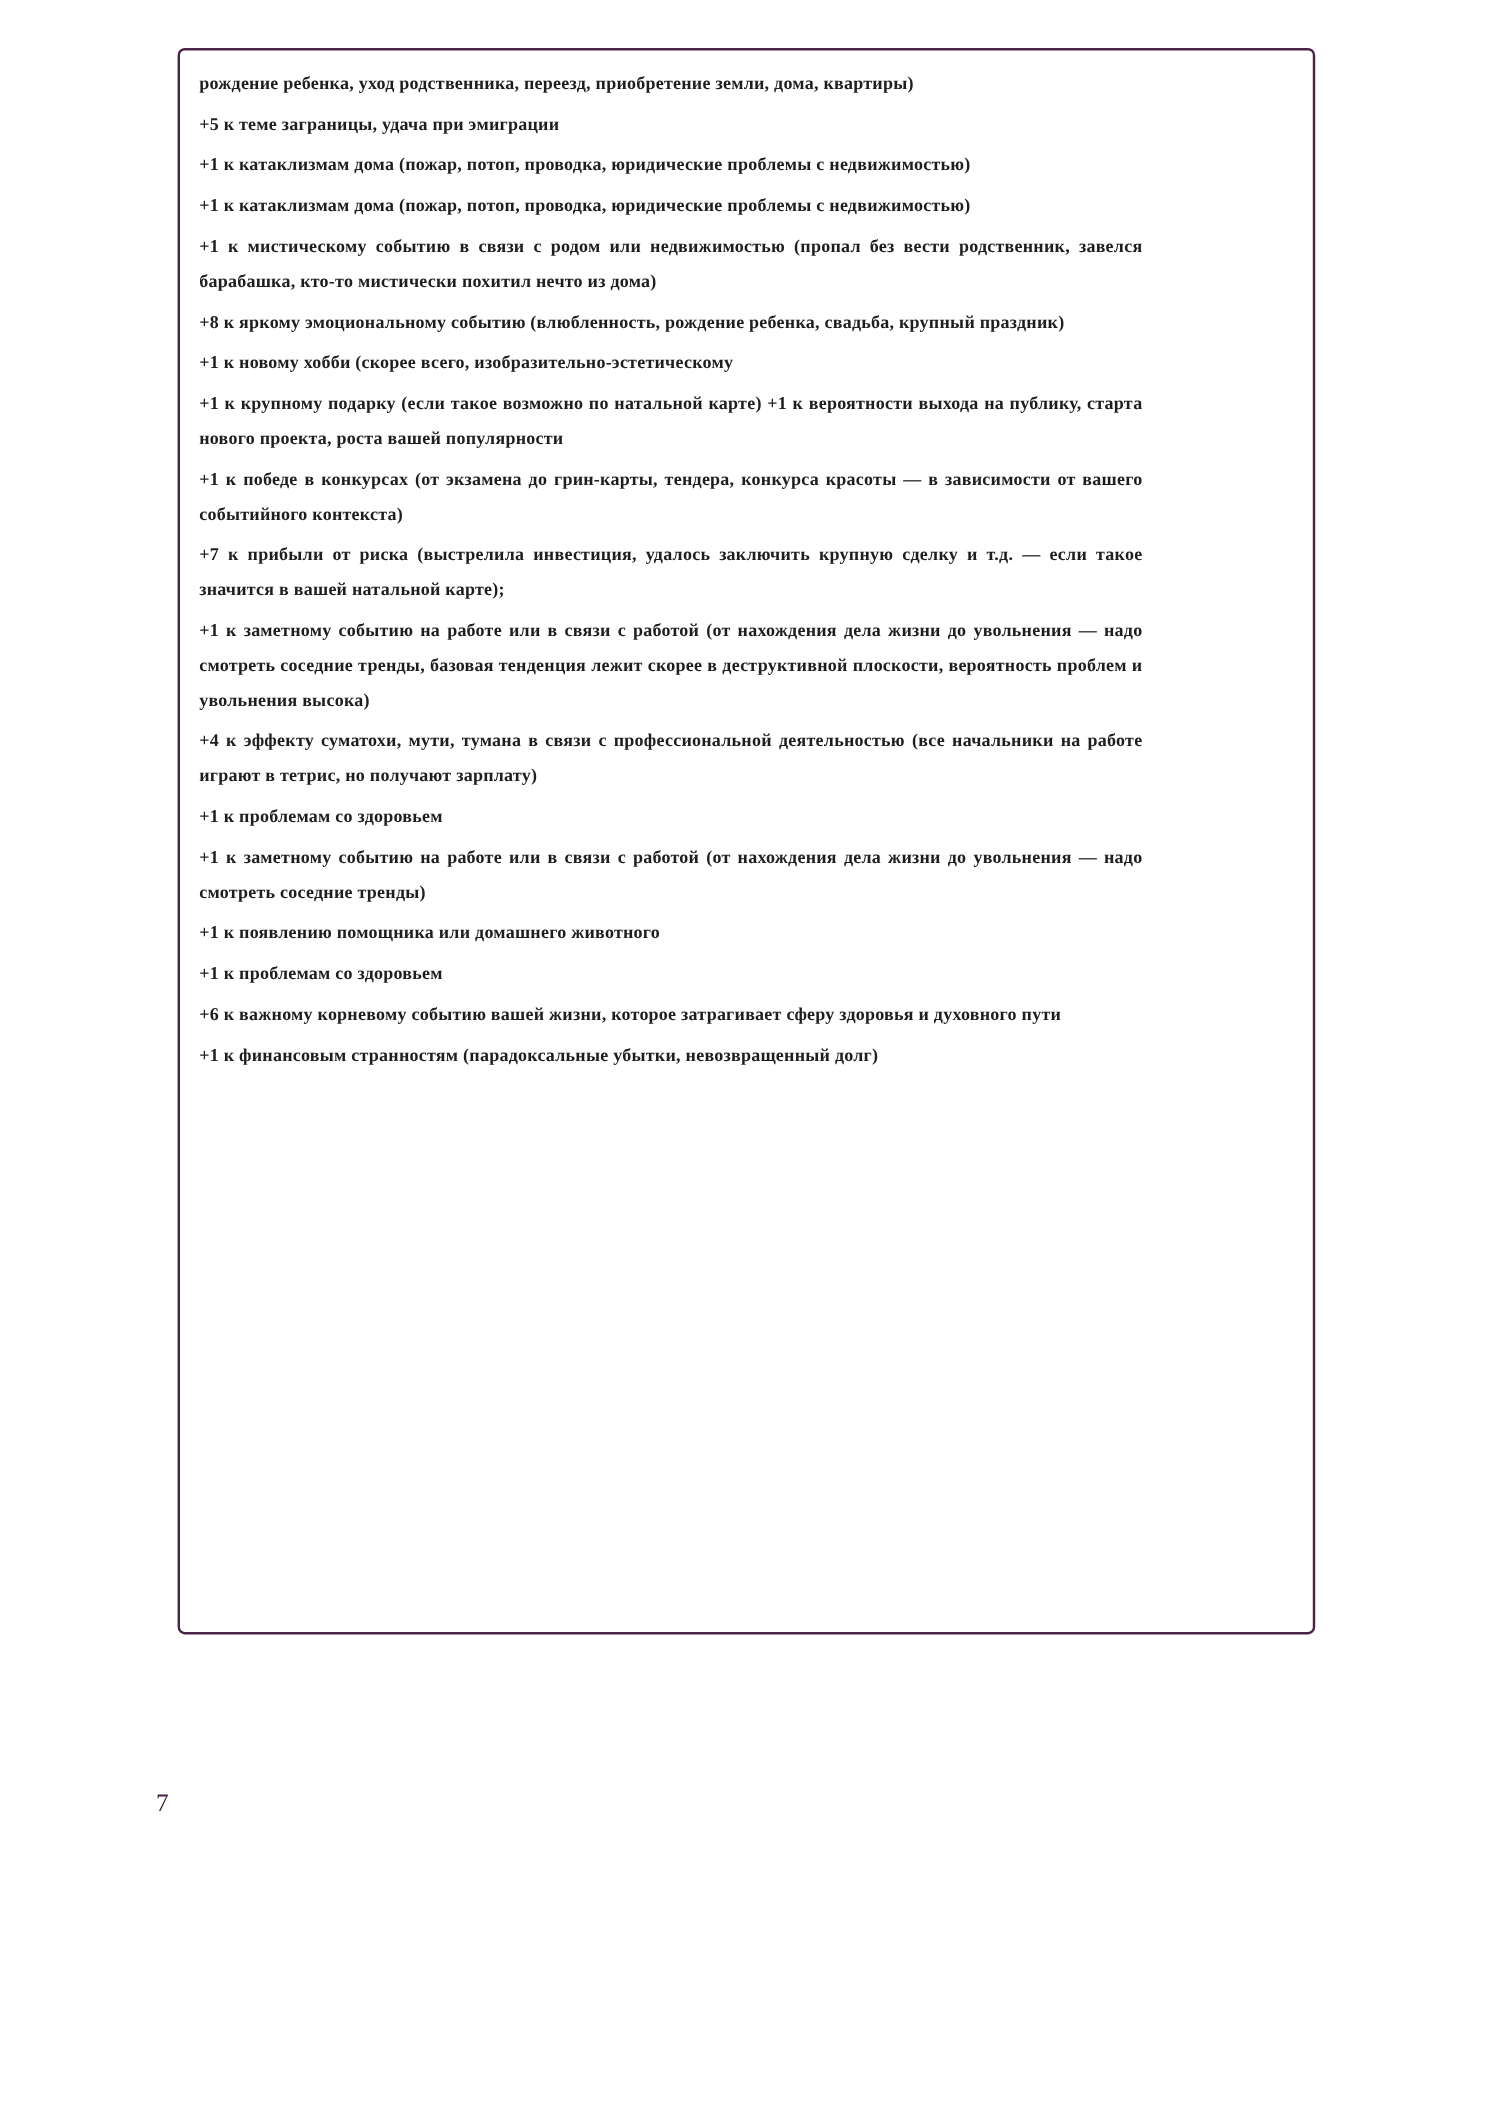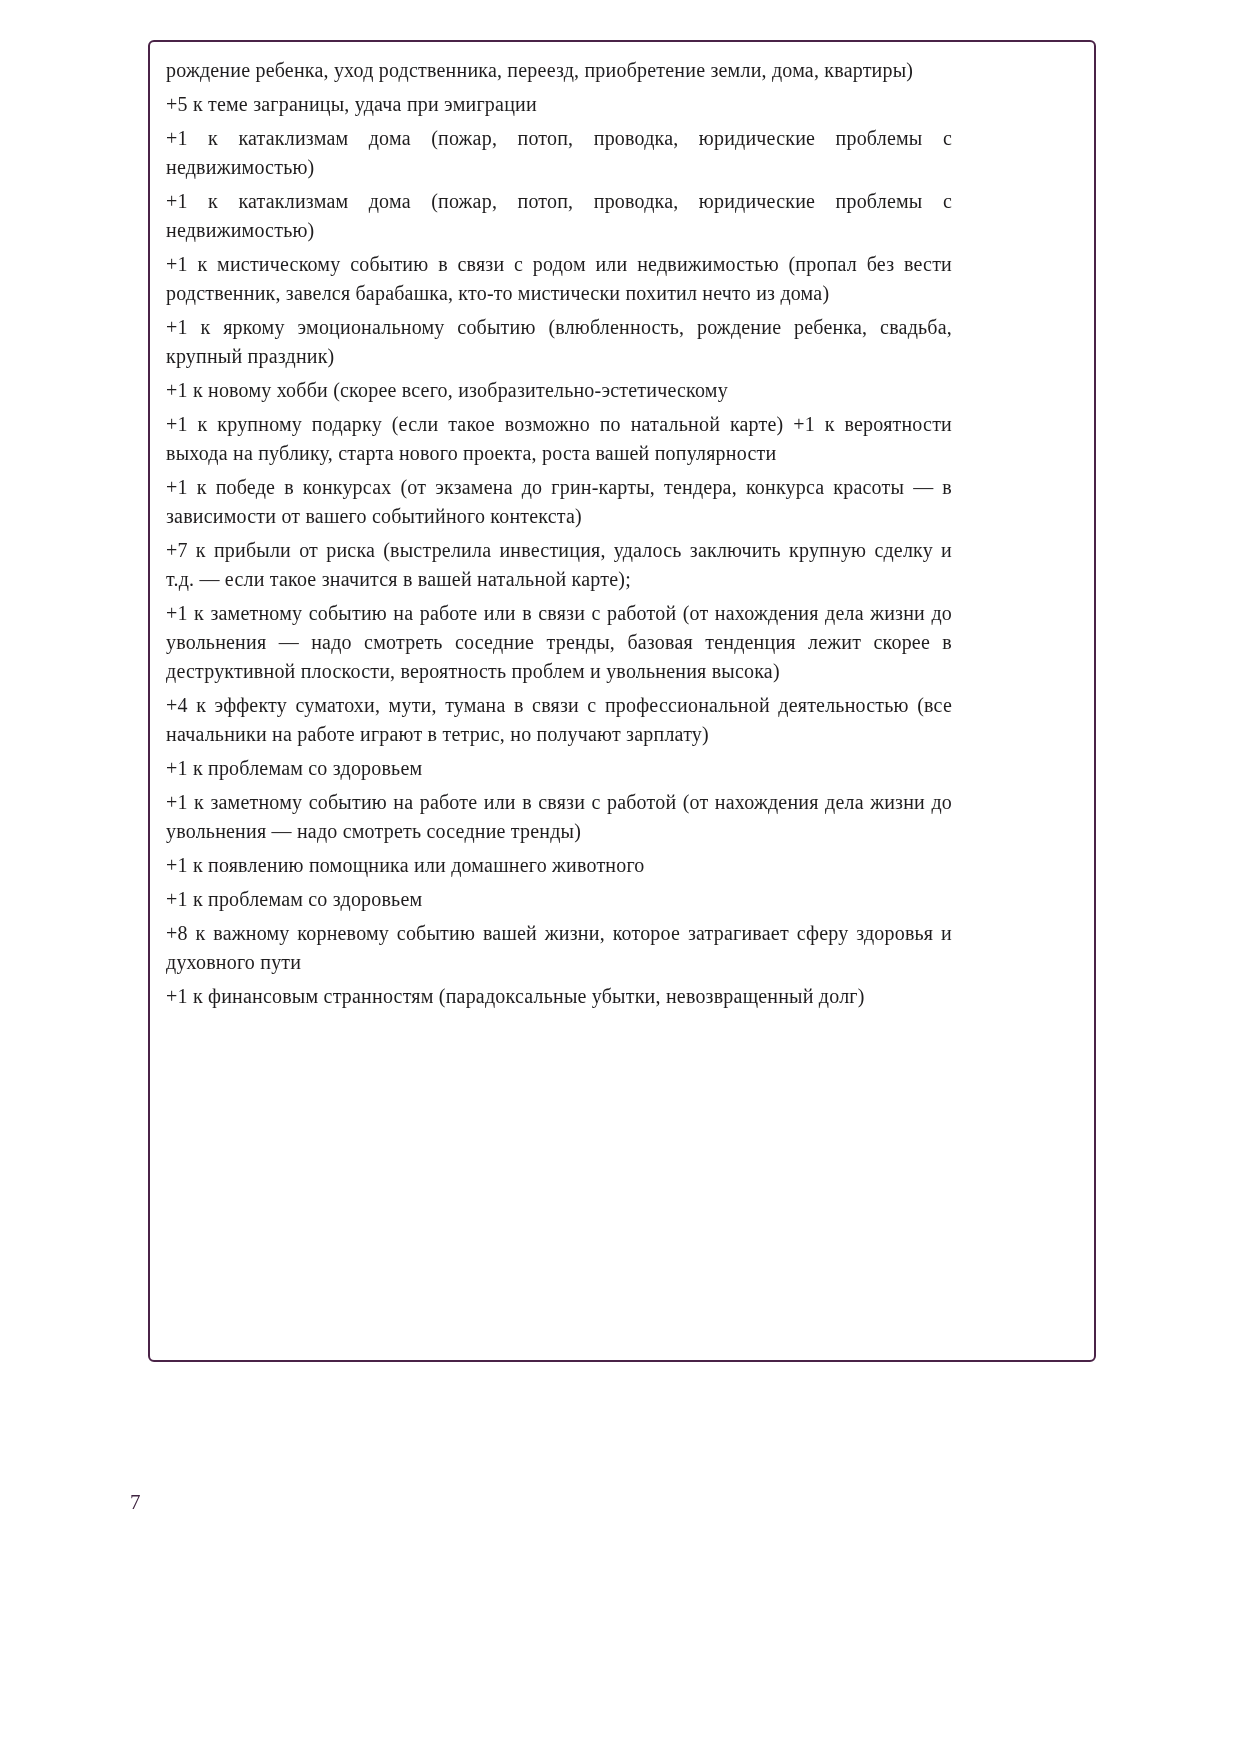--- a/index.html
+++ b/index.html
@@ -26,52 +26,53 @@
     background: #ffffff;
   }
   .text-block {
     position: absolute;
     left: 16px;
     top: 14px;
     width: 786px;
   }
   .text-block p {
     margin: 0 0 5px 0;
-    font-size: 20px;
+    font-size: 15px;
     line-height: 29px;
     text-align: justify;
     letter-spacing: 0.2px;
+    font-weight: bold;
   }
   .page-number {
     position: absolute;
     left: 130px;
     top: 1490px;
     font-size: 21px;
     color: #3f2440;
   }
 </style>
 </head>
 <body>
 
 <div class="page-frame">
   <div class="text-block">
     <p>рождение ребенка, уход родственника, переезд, приобретение земли, дома, квартиры)</p>
     <p>+5 к теме заграницы, удача при эмиграции</p>
     <p>+1 к катаклизмам дома (пожар, потоп, проводка, юридические проблемы с недвижимостью)</p>
     <p>+1 к катаклизмам дома (пожар, потоп, проводка, юридические проблемы с недвижимостью)</p>
     <p>+1 к мистическому событию в связи с родом или недвижимостью (пропал без вести родственник, завелся барабашка, кто-то мистически похитил нечто из дома)</p>
-    <p>+1 к  яркому эмоциональному событию (влюбленность, рождение ребенка, свадьба, крупный праздник)</p>
+    <p>+8 к  яркому эмоциональному событию (влюбленность, рождение ребенка, свадьба, крупный праздник)</p>
     <p>+1 к новому хобби (скорее всего, изобразительно-эстетическому</p>
     <p>+1 к  крупному подарку (если такое возможно по натальной карте) +1 к вероятности выхода на публику, старта нового проекта, роста вашей популярности</p>
     <p>+1 к победе в конкурсах (от экзамена до грин-карты, тендера, конкурса красоты — в зависимости от вашего событийного контекста)</p>
     <p>+7 к  прибыли от риска (выстрелила инвестиция, удалось заключить крупную сделку и т.д. — если такое значится в вашей натальной карте);</p>
     <p>+1 к заметному событию на работе или в связи с работой (от нахождения дела жизни до увольнения — надо смотреть соседние тренды, базовая тенденция лежит скорее в деструктивной плоскости, вероятность проблем и увольнения высока)</p>
     <p>+4 к эффекту суматохи, мути, тумана в связи с профессиональной деятельностью (все начальники на работе играют в тетрис, но получают зарплату)</p>
     <p>+1 к проблемам со здоровьем</p>
     <p>+1 к заметному событию на работе или в связи с работой (от нахождения дела жизни до увольнения — надо смотреть соседние тренды)</p>
     <p>+1 к появлению помощника или домашнего животного</p>
     <p>+1 к проблемам со здоровьем</p>
-    <p>+8 к важному корневому событию вашей жизни, которое затрагивает сферу здоровья и духовного пути</p>
+    <p>+6 к важному корневому событию вашей жизни, которое затрагивает сферу здоровья и духовного пути</p>
     <p>+1 к финансовым странностям (парадоксальные убытки, невозвращенный долг)</p>
   </div>
 </div>
 
 <div class="page-number">7</div>
 
 </body></html>

